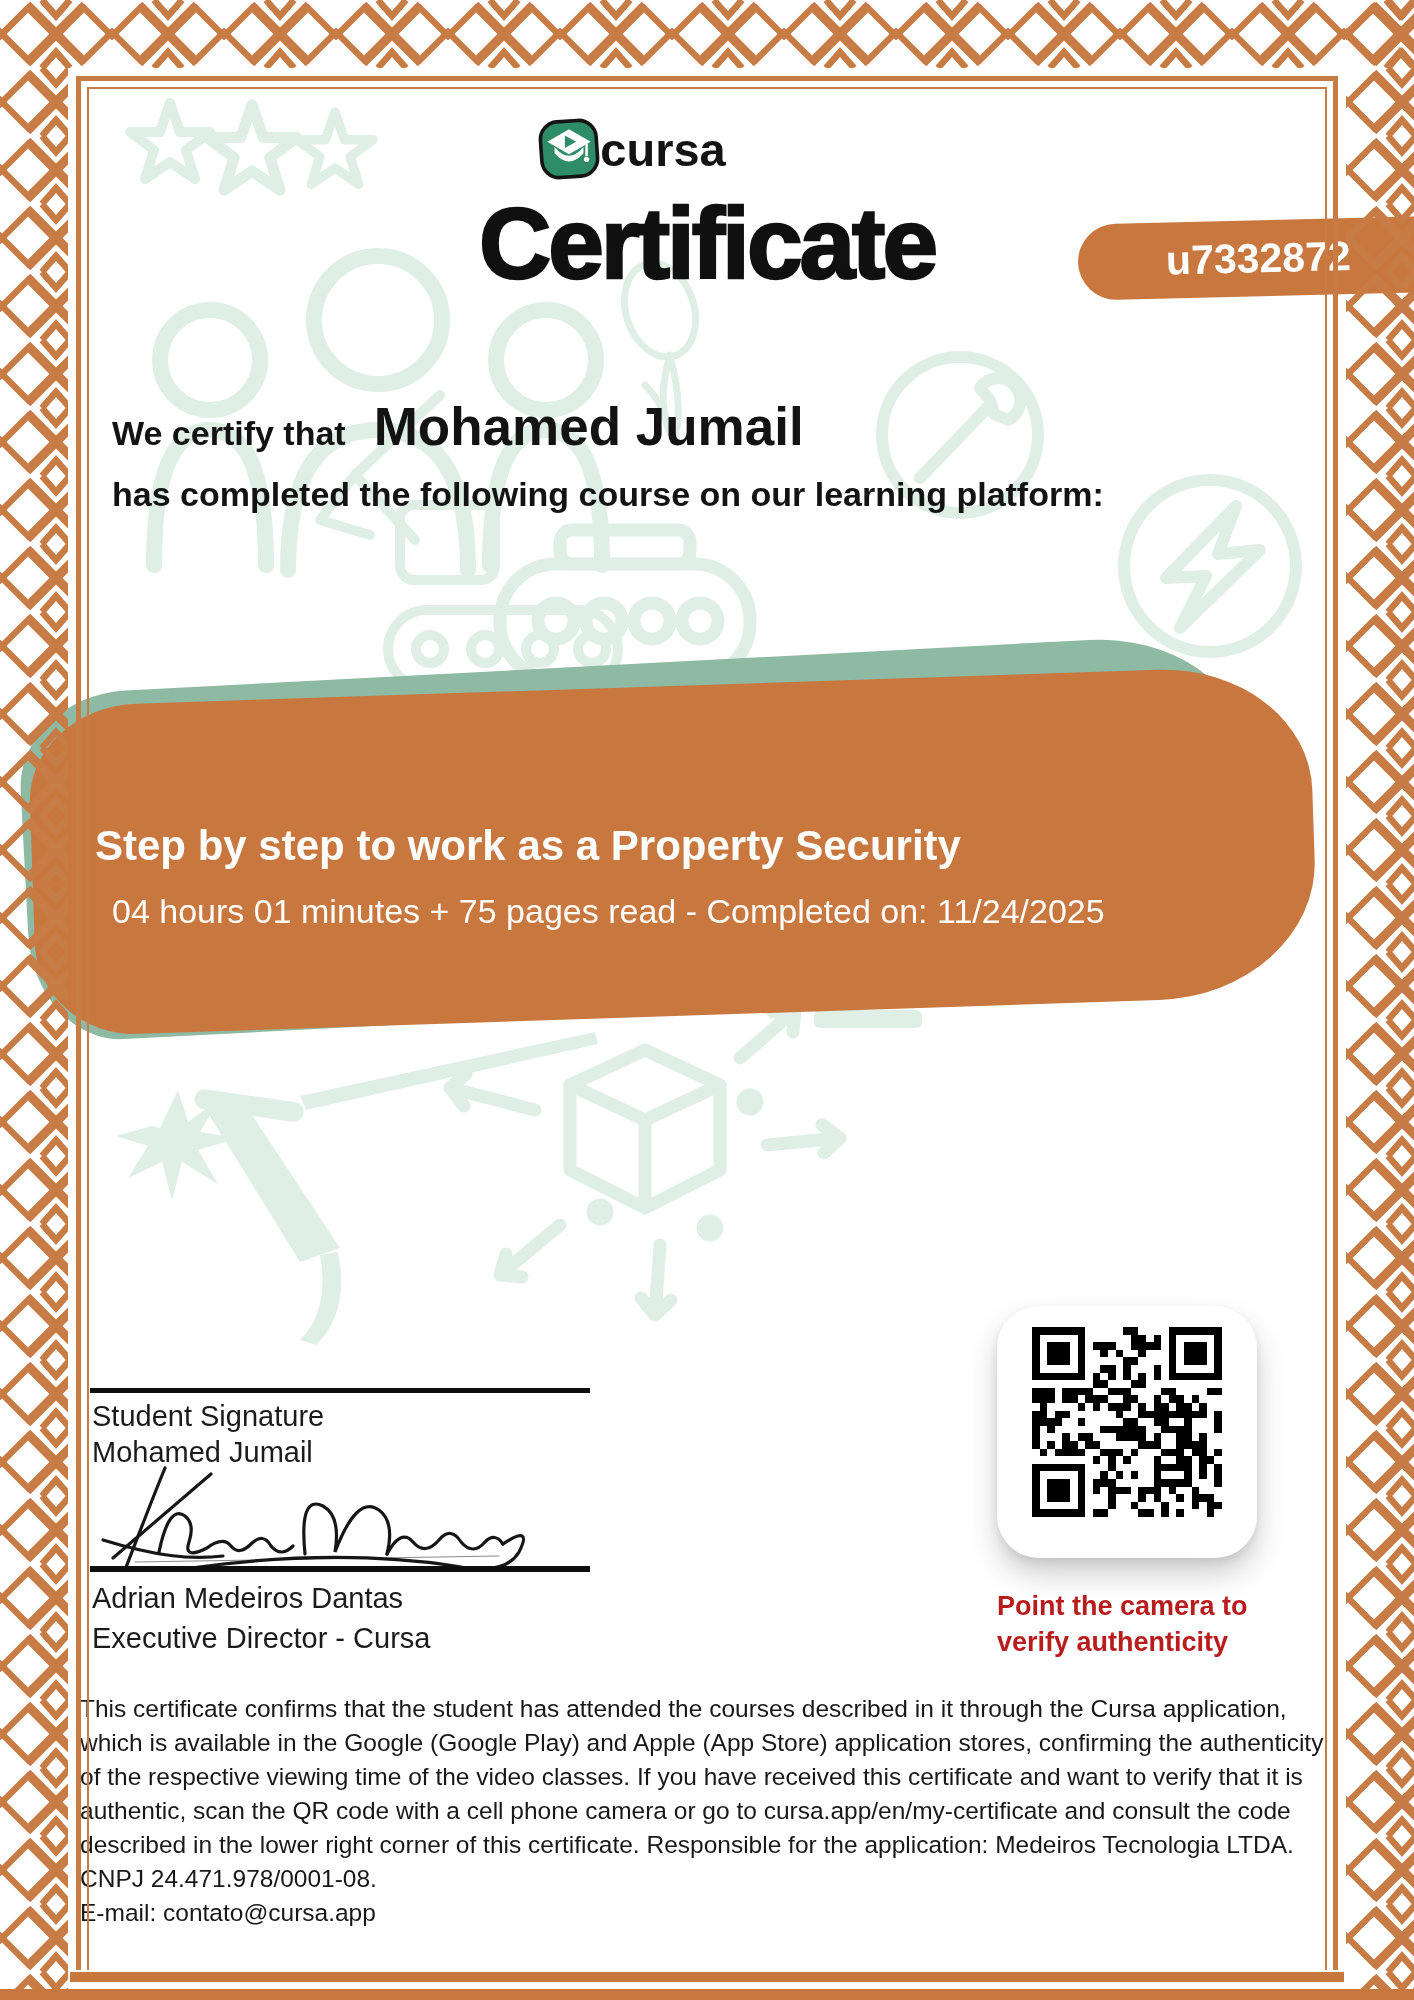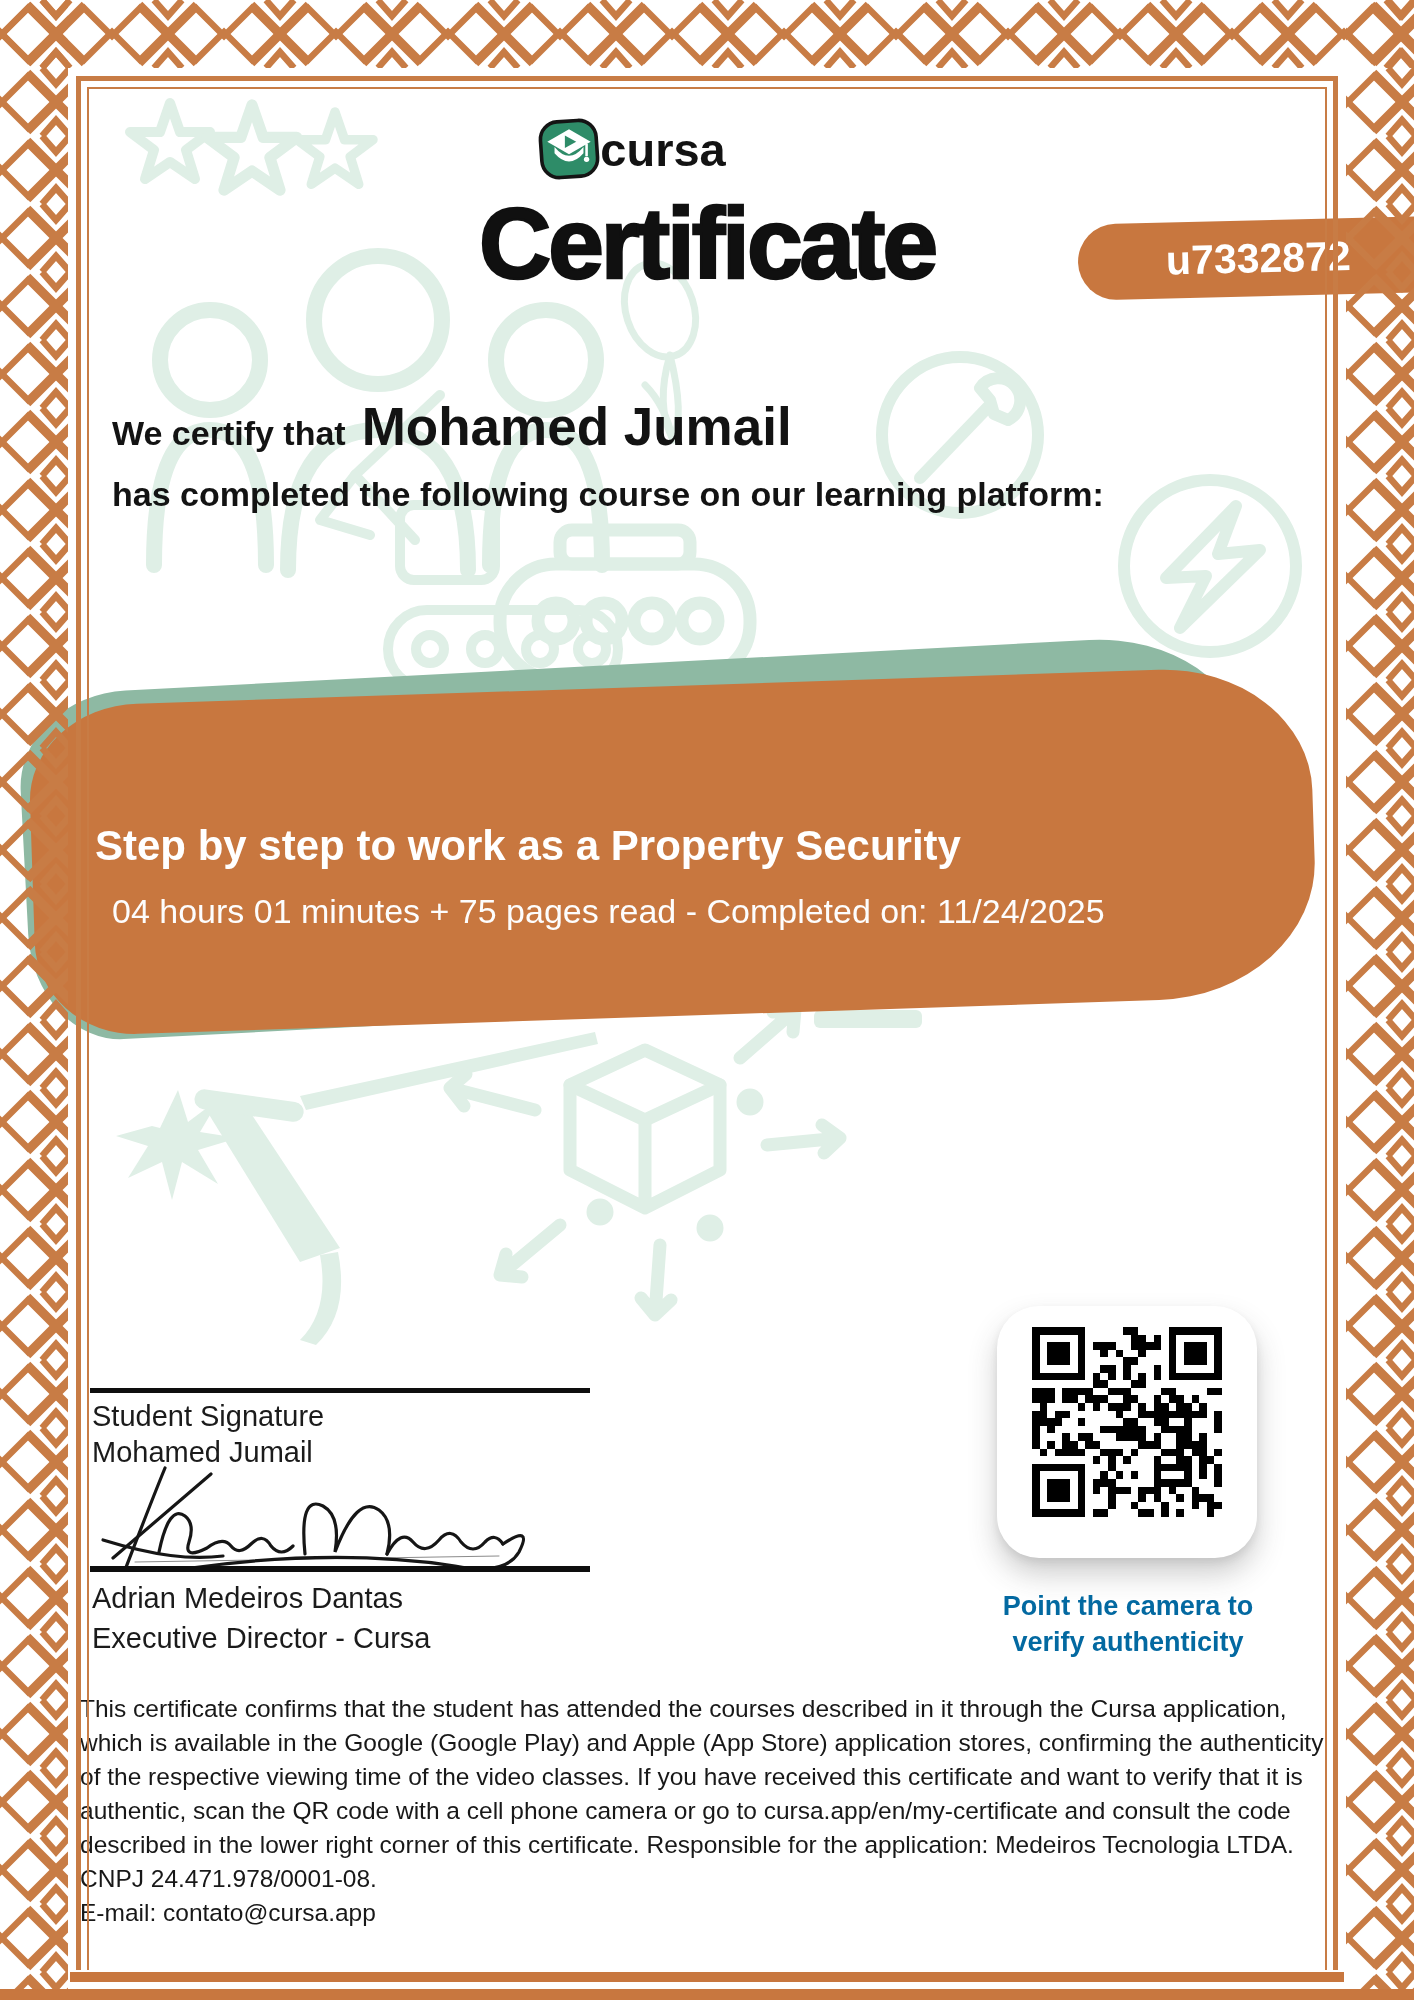--- a/index.html
+++ b/index.html
@@ -22,21 +22,21 @@
     -webkit-text-stroke:2.5px #101010;
   }
   .id-badge{
     position:absolute;left:1078px;top:220px;width:380px;height:76px;z-index:4;
     background:#C8773F;border-radius:40px 0 0 40px;transform:rotate(-1.4deg);
     display:flex;align-items:center;justify-content:flex-start;
   }
   .id-badge span{font-size:41px;font-weight:700;color:#ffffff;margin-left:88px;}
   
   .intro{position:absolute;left:112px;top:396px;z-index:3;color:#131313;}
-  .intro .line1{display:flex;align-items:baseline;gap:16px;}
+  .intro .line1{display:flex;align-items:baseline;gap:28px;}
   .certify-prefix{font-size:34px;font-weight:700;}
   .student-name-big{font-size:53px;font-weight:700;}
   .certify-suffix{font-size:34px;font-weight:700;margin-top:18px;}
   
   .banner-green{
     position:absolute;left:24px;top:664px;width:1225px;height:348px;z-index:2;
     background:#8EB9A3;transform:rotate(-3deg);
     border-radius:110px 150px 120px 90px / 95px 115px 100px 110px;
   }
   .banner-orange{
@@ -51,22 +51,22 @@
   .sig-label{position:absolute;left:92px;z-index:3;font-size:29px;color:#1b1b1b;}
   #signature-box{position:absolute;left:95px;top:1460px;width:470px;height:118px;z-index:3;}
   
   .qr-card{
     position:absolute;left:997px;top:1306px;width:260px;height:252px;z-index:3;
     background:#ffffff;border-radius:42px;
     box-shadow:0 16px 28px rgba(60,60,60,0.25), 0 4px 8px rgba(0,0,0,0.08);
   }
   #qr-svg{position:absolute;left:1032px;top:1327px;z-index:4;}
   .qr-caption{
-    position:absolute;left:997px;top:1588px;width:262px;z-index:3;text-align:center;
-    font-size:27px;font-weight:700;color:#0369a1;line-height:36px;
+    position:absolute;left:997px;top:1588px;width:262px;z-index:3;
+    font-size:27px;font-weight:700;color:#b91c1c;line-height:36px;
   }
   
   .footer-text{
     position:absolute;left:80px;top:1692px;width:1258px;z-index:3;
     font-size:24.5px;line-height:34px;color:#181818;font-weight:400;
   }
   .footer-email{margin-top:0px;}
 </style>
 </head>
 <body>

